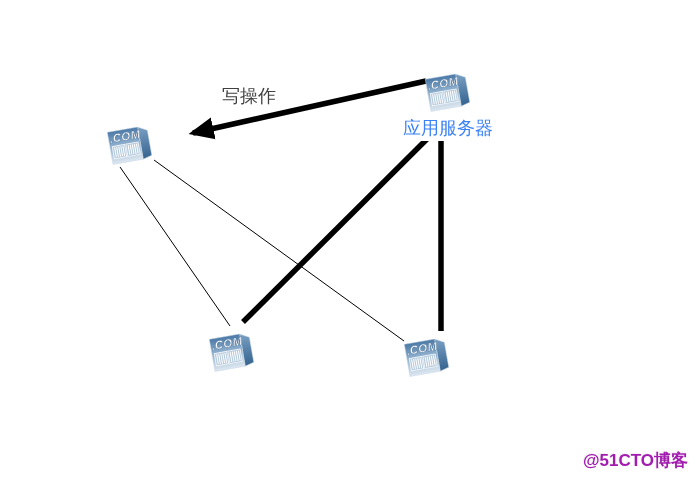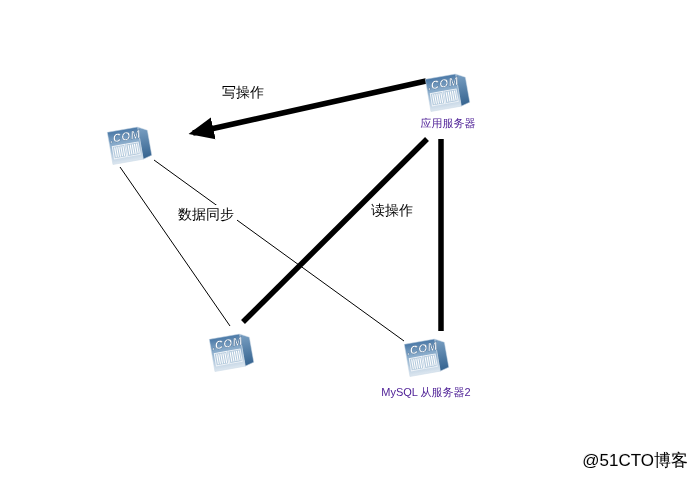--- a/index.html
+++ b/index.html
@@ -18,48 +18,49 @@
     z-index: 1;
   }
   .node-icon {
     position: absolute;
     width: 48px; height: 50px;
     z-index: 2;
   }
   .node-label {
     position: absolute;
     z-index: 3;
-    font-size: 11px;
-    color: #4c1d95;
+    font-size: 18px;
+    color: #3b82f6;
     white-space: nowrap;
     transform: translateX(-50%);
     background: #ffffff;
     padding: 1px 2px;
     text-align: center;
   }
   .edge-label {
     position: absolute;
     z-index: 3;
-    font-size: 14px;
-    color: #000000;
+    font-size: 18px;
+    color: #404040;
     white-space: nowrap;
   }
   .edge-label.boxed {
     background: #ffffff;
     padding: 1px 3px;
   }
   .watermark {
     position: absolute;
     right: 9px;
     top: 449px;
     z-index: 4;
     font-size: 17px;
-    color: #000000;
+    color: #a21caf;
     text-shadow: 1px 1px 0 #ffffff, -1px -1px 0 #f2f2f2;
     white-space: nowrap;
+    font-weight: bold;
   }
 </style>
 </head>
 <body>
 
 <div class="canvas">
 
   <svg width="0" height="0" style="position:absolute" aria-hidden="true">
     <defs>
       <linearGradient id="gFront" x1="0" y1="0" x2="0" y2="1">
@@ -115,20 +116,17 @@
     <use href="#server-shape"></use>
   </svg>
 
   <svg class="node-icon" style="left:208px; top:325px" viewBox="0 0 50 50">
     <use href="#server-shape"></use>
   </svg>
 
   <svg class="node-icon" style="left:403px; top:330px" viewBox="0 0 50 50">
     <use href="#server-shape"></use>
   </svg>
-  <div class="node-label" style="left:426px; top:384px">MySQL 从服务器2</div>
 
   <div class="edge-label" style="left:222px; top:84px">写操作</div>
-  <div class="edge-label boxed" style="left:175px; top:205px">数据同步</div>
-  <div class="edge-label" style="left:371px; top:202px">读操作</div>
 
   <div class="watermark">@51CTO博客</div>
 </div>
 
 </body></html>

